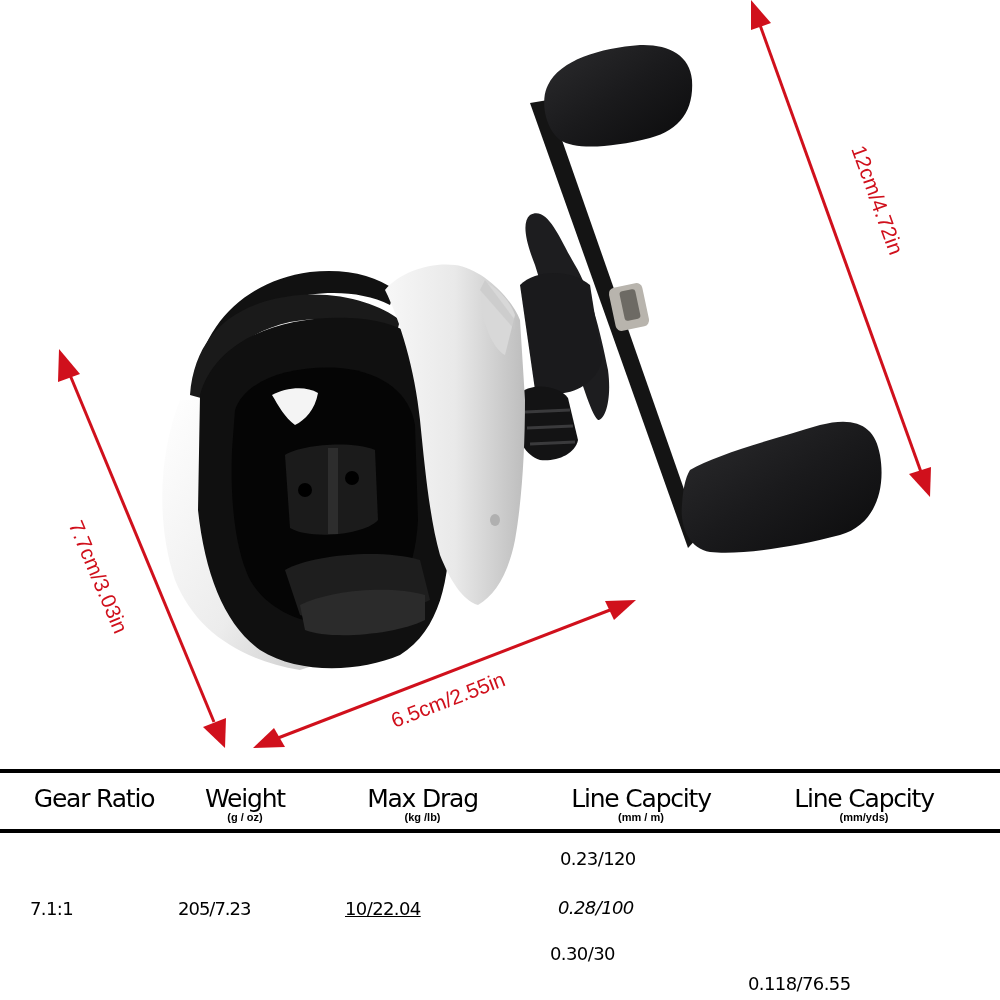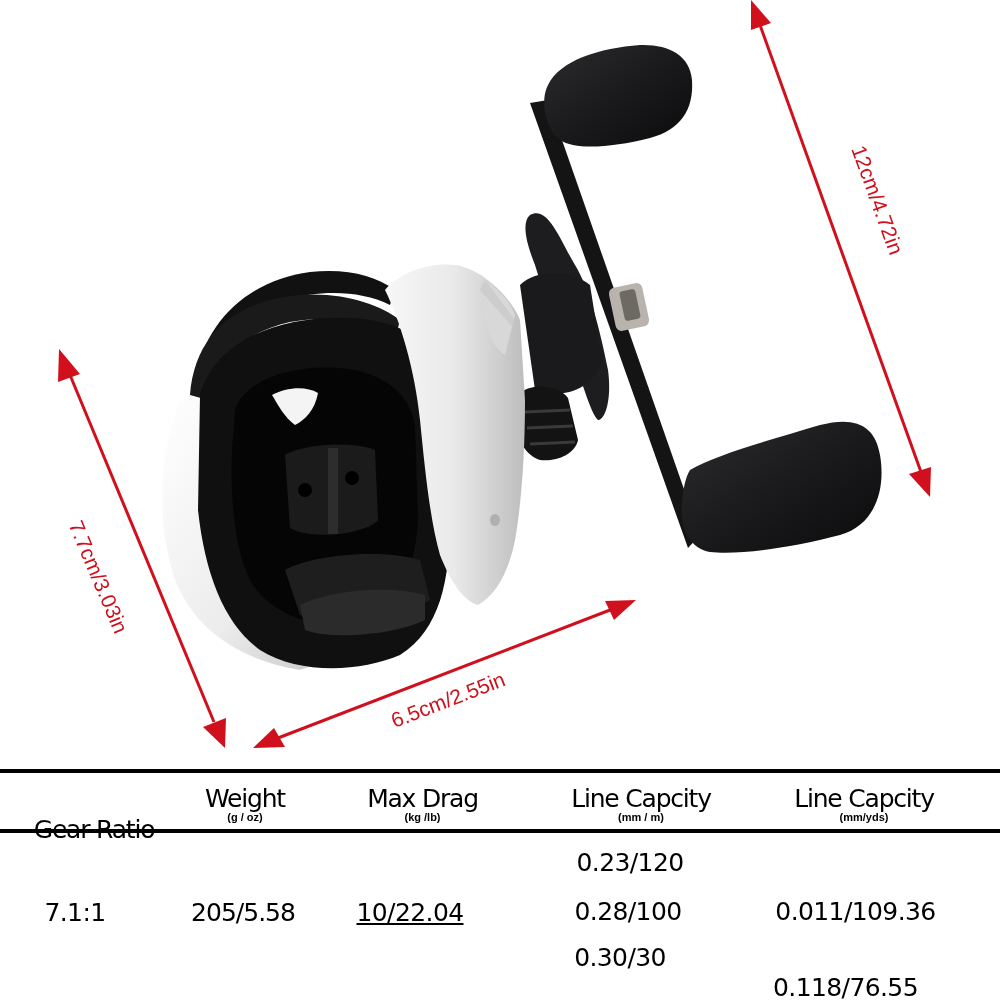--- a/index.html
+++ b/index.html
@@ -4,21 +4,21 @@
 <style>
   html, body { margin:0; padding:0; background:#ffffff; }
   body { width:1000px; height:1000px; position:relative; overflow:hidden; font-family:"Liberation Sans", sans-serif; color:#000; }
   .stage { position:absolute; left:0; top:0; width:1000px; height:760px; }
   .stage svg { position:absolute; left:0; top:0; }
   .dim-label { position:absolute; color:#d0101c; font-family:"Liberation Sans", sans-serif; font-size:21px; white-space:nowrap; transform-origin:center center; }
   .table { position:absolute; left:0; top:0; width:1000px; height:1000px; pointer-events:none; }
   .rule { position:absolute; left:0; width:1000px; height:4px; background:#000; }
   .hdr { position:absolute; text-align:center; font-family:"DejaVu Sans", sans-serif; font-size:25px; letter-spacing:-1.2px; line-height:26px; font-weight:500; }
   .hdr .sub { display:block; font-family:"Liberation Sans", sans-serif; font-weight:bold; font-size:11px; letter-spacing:0; line-height:12px; margin-top:-1px; }
-  .cell { position:absolute; text-align:center; font-family:"DejaVu Sans", sans-serif; font-size:25px; letter-spacing:-0.6px; }
+  .cell { position:absolute; font-family:"DejaVu Sans", sans-serif; font-size:18px; letter-spacing:-0.6px; }
   .cell.med { font-weight:500; }
   .cell.light { font-weight:normal; letter-spacing:-1px; }
 </style>
 </head>
 <body>
 
 <div class="stage">
   <svg width="1000" height="760" viewBox="0 0 1000 760">
     <defs>
       <linearGradient id="whiteBody" x1="0" y1="0" x2="1" y2="1">
@@ -104,43 +104,42 @@
 
   <div class="dim-label" style="left:38px; top:565px; transform:rotate(67deg);">7.7cm/3.03in</div>
   <div class="dim-label" style="left:388px; top:688px; transform:rotate(-21deg);">6.5cm/2.55in</div>
   <div class="dim-label" style="left:820px; top:188px; transform:rotate(70deg);">12cm/4.72in</div>
 </div>
 
 <div class="table">
   <div class="rule" style="top:769px;"></div>
   <div class="rule" style="top:829px;"></div>
 
-  <div class="hdr" style="left:20px; width:148px; top:817px;">
+  <div class="hdr" style="left:20px; width:148px; top:786px;">
     <span>Gear Ratio</span>
   </div>
   <div class="hdr" style="left:345px; width:155px; top:786px;">
     <span>Max Drag</span>
     <span class="sub">(kg /lb)</span>
   </div>
   <div class="hdr" style="left:180px; width:130px; top:786px;">
     <span>Weight</span>
     <span class="sub">(g / oz)</span>
   </div>
   <div class="hdr" style="left:550px; width:182px; top:786px;">
     <span>Line Capcity</span>
     <span class="sub">(mm / m)</span>
   </div>
   <div class="hdr" style="left:773px; width:182px; top:786px;">
     <span>Line Capcity</span>
     <span class="sub">(mm/yds)</span>
   </div>
 
   <div class="cell med" style="left:30px; width:90px; top:898px;">7.1:1</div>
-  <div class="cell light" style="left:178px; width:130px; top:898px;">205/5.58</div>
+  <div class="cell light" style="left:178px; width:130px; top:898px;">205/7.23</div>
   <div class="cell med" style="left:345px; width:130px; top:898px;text-decoration:underline;">10/22.04</div>
 
   <div class="cell med" style="left:560px; width:140px; top:848px;">0.23/120</div>
-  <div class="cell med" style="left:558px; width:140px; top:897px;">0.28/100</div>
+  <div class="cell med" style="left:558px; width:140px; top:897px;font-style:italic;">0.28/100</div>
   <div class="cell med" style="left:550px; width:140px; top:943px;">0.30/30</div>
 
-  <div class="cell med" style="left:758px; width:195px; top:897px;">0.011/109.36</div>
   <div class="cell med" style="left:748px; width:195px; top:973px;">0.118/76.55</div>
 </div>
 
 </body></html>

